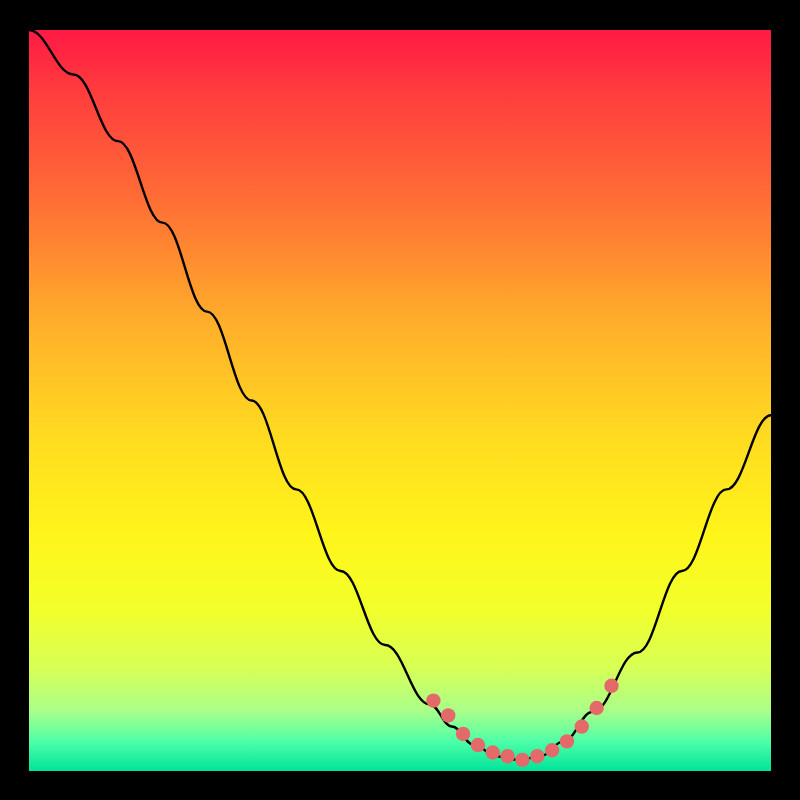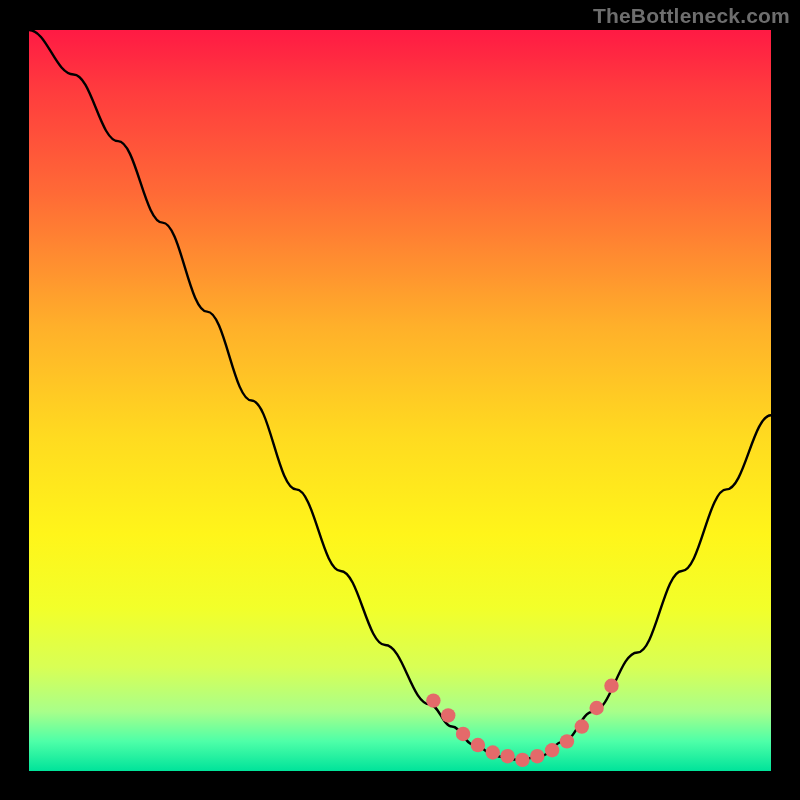--- a/index.html
+++ b/index.html
@@ -54,21 +54,20 @@
     top: 0;
     width: 742px;
     height: 741px;
     pointer-events: none;
   }
 </style>
 </head>
 <body>
 
 <div class="frame">
-  <div class="watermark">TheBottleneck.com</div>
   <div class="plot-area">
     <svg class="curve" viewBox="0 0 742 741" preserveAspectRatio="none">
       <g id="curve-group">
           <path d="M 0 0 C 17.808 0 26.711999999999996 44.460000000000036 44.519999999999996 44.460000000000036 C 62.327999999999996 44.460000000000036 71.232 111.14999999999998 89.03999999999999 111.14999999999998 C 106.848 111.14999999999998 115.752 192.65999999999997 133.56 192.65999999999997 C 151.368 192.65999999999997 160.272 281.58 178.07999999999998 281.58 C 195.88799999999998 281.58 204.792 370.5 222.6 370.5 C 240.408 370.5 249.312 459.42 267.12 459.42 C 284.928 459.42 293.832 540.93 311.64 540.93 C 329.448 540.93 338.352 615.03 356.15999999999997 615.03 C 373.96799999999996 615.03 382.872 674.31 400.68 674.31 C 409.584 674.31 414.03599999999994 696.54 422.93999999999994 696.54 C 431.84399999999994 696.54 436.296 715.065 445.2 715.065 C 454.104 715.065 458.556 726.18 467.46 726.18 C 476.364 726.18 480.81600000000003 729.885 489.72 729.885 C 498.624 729.885 503.07599999999996 726.18 511.97999999999996 726.18 C 520.884 726.18 525.336 711.36 534.24 711.36 C 546.112 711.36 552.048 681.72 563.92 681.72 C 581.728 681.72 590.632 622.44 608.4399999999999 622.44 C 626.2479999999999 622.44 635.152 540.93 652.96 540.93 C 670.768 540.93 679.6719999999999 459.42 697.4799999999999 459.42 C 715.2879999999999 459.42 724.192 385.32 742 385.32 " fill="none" stroke="#000" stroke-width="2.4" stroke-linecap="round"></path>
         </g>
       <g id="marker-group">
           <circle cx="404.39000000000004" cy="670.605" r="7.2" fill="#e46a6a"></circle>
           <circle cx="419.22999999999996" cy="685.425" r="7.2" fill="#e46a6a"></circle>
           <circle cx="434.07" cy="703.95" r="7.2" fill="#e46a6a"></circle>
           <circle cx="448.90999999999997" cy="715.065" r="7.2" fill="#e46a6a"></circle>

